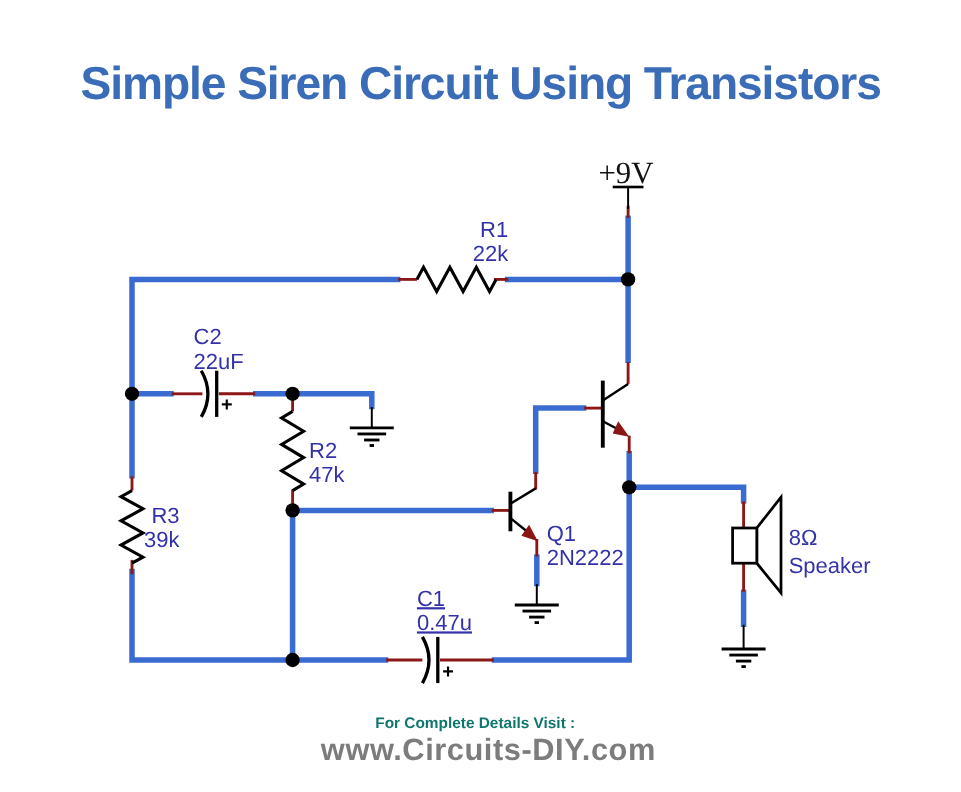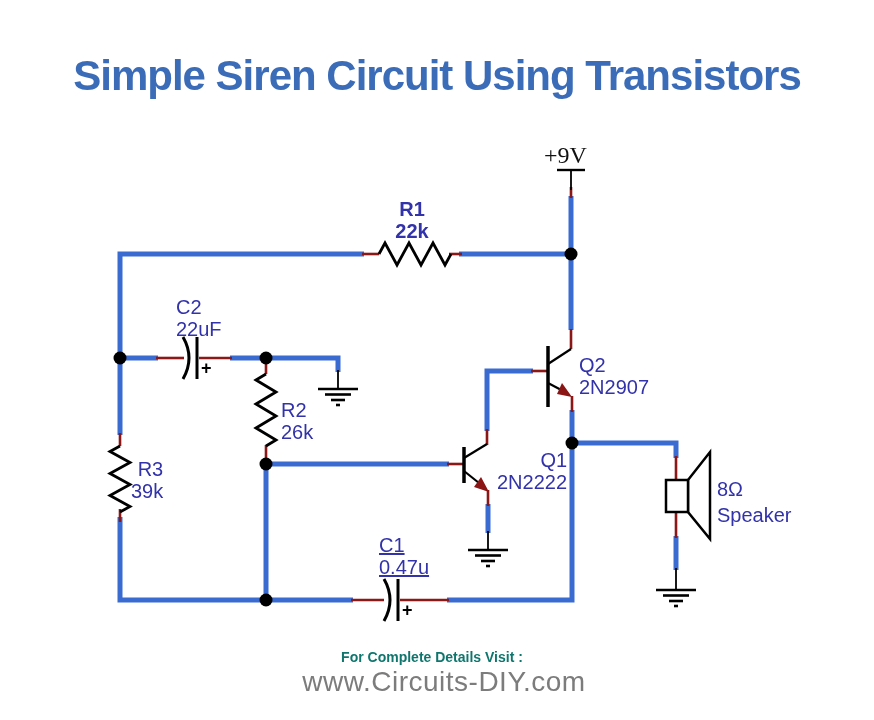--- a/index.html
+++ b/index.html
@@ -8,46 +8,46 @@
     overflow:hidden; font-family:"Liberation Sans", sans-serif;
   }
   .page-title {
     position:absolute; left:0; right:0; top:52px; text-align:center;
     font-size:42px; font-weight:bold; letter-spacing:-1px; color:#3b6cb8;
   }
   .comp-label {
     position:absolute; color:#3232aa; font-size:20px; line-height:22px;
     white-space:pre;
   }
-  .comp-label.center { text-align:center;font-weight:bold; }
+  .comp-label.center { text-align:right; }
   .lbl-r1  { left:362px; top:198px; width:100px; }
   .lbl-c2  { left:176px; top:296px; }
   .lbl-r2  { left:281px; top:399px; }
   .lbl-r3  { left:131px; top:458px;text-align:right; }
-  .lbl-q1  { left:497px; top:449px;text-align:right; }
+  .lbl-q1  { left:497px; top:475px; }
   .lbl-q2  { left:579px; top:354px; }
   .lbl-c1  { left:379px; top:534px;text-decoration:underline; }
   .lbl-spk { left:717px; top:476px; line-height:26px; }
   .plus-sign {
     position:absolute; color:#000000; font-size:18px; font-weight:bold;
   }
   .plus-c2 { left:201px; top:358px; }
   .plus-c1 { left:402px; top:600px; }
   .pwr-label {
     position:absolute; left:544px; top:142px; color:#111111;
-    font-family:"Liberation Serif", serif; font-size:24px;
+    font-family:"Liberation Serif", serif; font-size:28px;
   }
   .svg-layer { position:absolute; left:0; top:0; }
   .footer-line1 {
     position:absolute; left:0; right:10px; top:649px; text-align:center;
     font-size:14px; font-weight:bold; color:#0f766e;
   }
   .footer-line2 {
     position:absolute; left:0; right:10px; top:666px; text-align:center;
-    font-size:28px; font-weight:normal; color:#7c7c7c; letter-spacing:0.5px;padding-left:24px;
+    font-size:28px; font-weight:bold; color:#7c7c7c; letter-spacing:0.5px;padding-left:24px;
   }
 </style>
 </head>
 <body>
 
 <div class="canvas">
 
   <div class="page-title">Simple Siren Circuit Using Transistors</div>
 
   <svg class="svg-layer" width="874" height="720" viewBox="0 0 874 720">
@@ -162,27 +162,26 @@
       <circle cx="266" cy="600" r="6.5"></circle>
     </g>
   </svg>
 
   <div class="pwr-label">+9V</div>
 
   <div class="comp-label center lbl-r1"><span>R1</span><br><span>22k</span></div>
 
   <div class="comp-label lbl-c2"><span>C2</span><br><span>22uF</span></div>
 
-  <div class="comp-label lbl-r2"><span>R2</span><br><span>26k</span></div>
+  <div class="comp-label lbl-r2"><span>R2</span><br><span>47k</span></div>
 
   <div class="comp-label lbl-r3"><span>R3</span><br><span>39k</span></div>
 
   <div class="comp-label lbl-q1"><span>Q1</span><br><span>2N2222</span></div>
 
-  <div class="comp-label lbl-q2"><span>Q2</span><br><span>2N2907</span></div>
 
   <div class="comp-label lbl-c1"><span>C1</span><br><span>0.47u</span></div>
 
   <div class="comp-label lbl-spk"><span>8Ω</span><br><span>Speaker</span></div>
 
   <div class="plus-sign plus-c2">+</div>
   <div class="plus-sign plus-c1">+</div>
 
   <div class="footer-line1">For Complete Details Visit :</div>
   <div class="footer-line2">www.Circuits-DIY.com</div>

